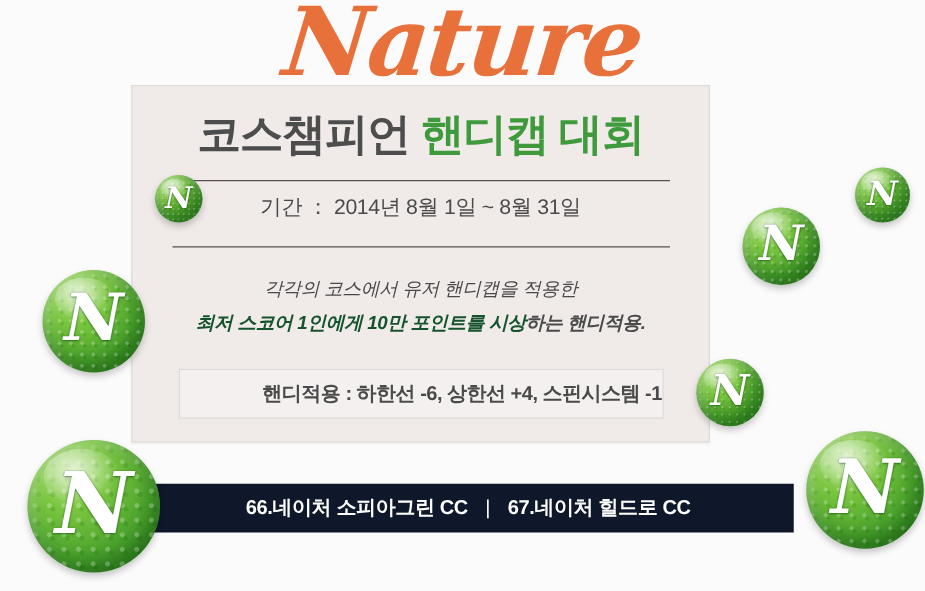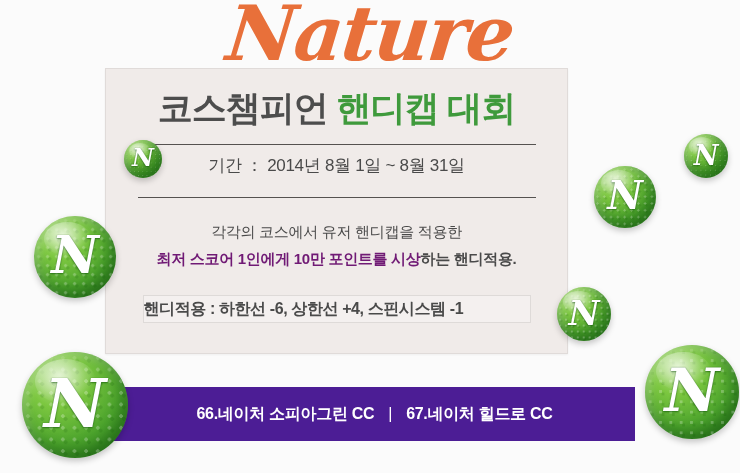--- a/index.html
+++ b/index.html
@@ -69,55 +69,56 @@
     margin-top:9px;
     margin-bottom:9px;
     white-space:nowrap;
   }
 
   .desc{
     margin-top:22px;
     text-align:center;
     line-height:1.55;
     white-space:nowrap;
+    font-style:italic;
   }
   .desc-l1{
     display:block;
     font-size:15px;
     color:#4a4a4a;
     letter-spacing:-0.3px;
   }
   .desc-l2{
     display:block;
     font-size:15px;
     font-weight:700;
     color:#4a4a4a;
     letter-spacing:-0.3px;
     margin-top:4px;
   }
-  .desc-l2 .hi{color:#701a75;}
+  .desc-l2 .hi{color:#14532d;}
 
   .hcbox{
     margin-top:25px;
-    width:388px;height:28px;
+    width:388px;height:40px;
     background:#f4f0ef;
     border:1px solid #dedad8;
     box-sizing:border-box;
-    display:flex;align-items:center;justify-content:flex-start;
+    display:flex;align-items:center;justify-content:flex-end;
   }
   .hcbox-text{
     font-size:16px;font-weight:700;color:#4a4a4a;
     letter-spacing:-0.4px;white-space:nowrap;
   }
 
   
   .footer-bar{
     position:absolute;left:114px;top:387px;
-    width:521px;height:54px;
-    background:#4c1d95;
+    width:521px;height:39px;
+    background:#0f172a;
     display:flex;align-items:center;justify-content:center;
     z-index:6;
   }
   .footer-text{
     color:#ffffff;font-size:16px;font-weight:700;
     letter-spacing:-0.3px;white-space:nowrap;
   }
   .footer-text .sep{
     display:inline-block;padding:0 14px;font-weight:400;
   }

